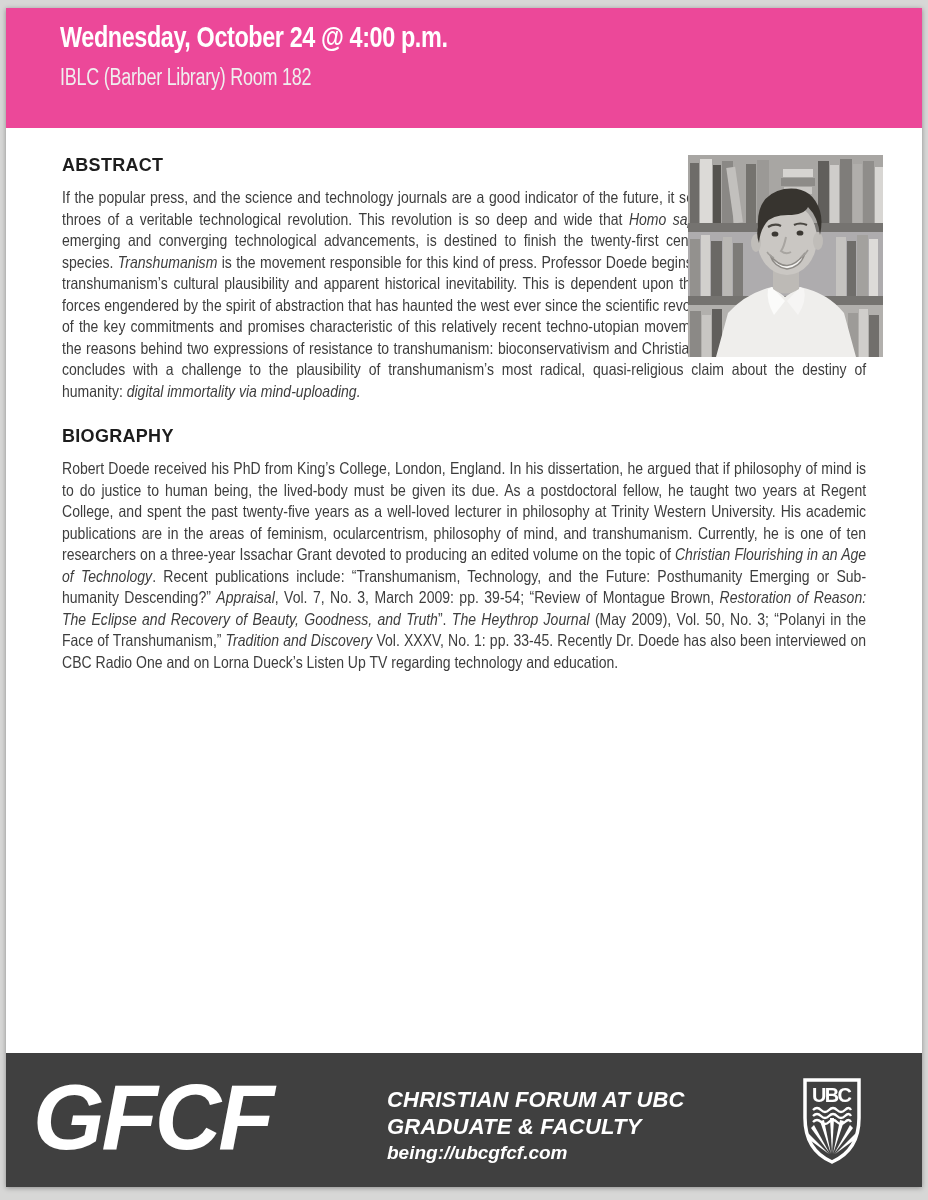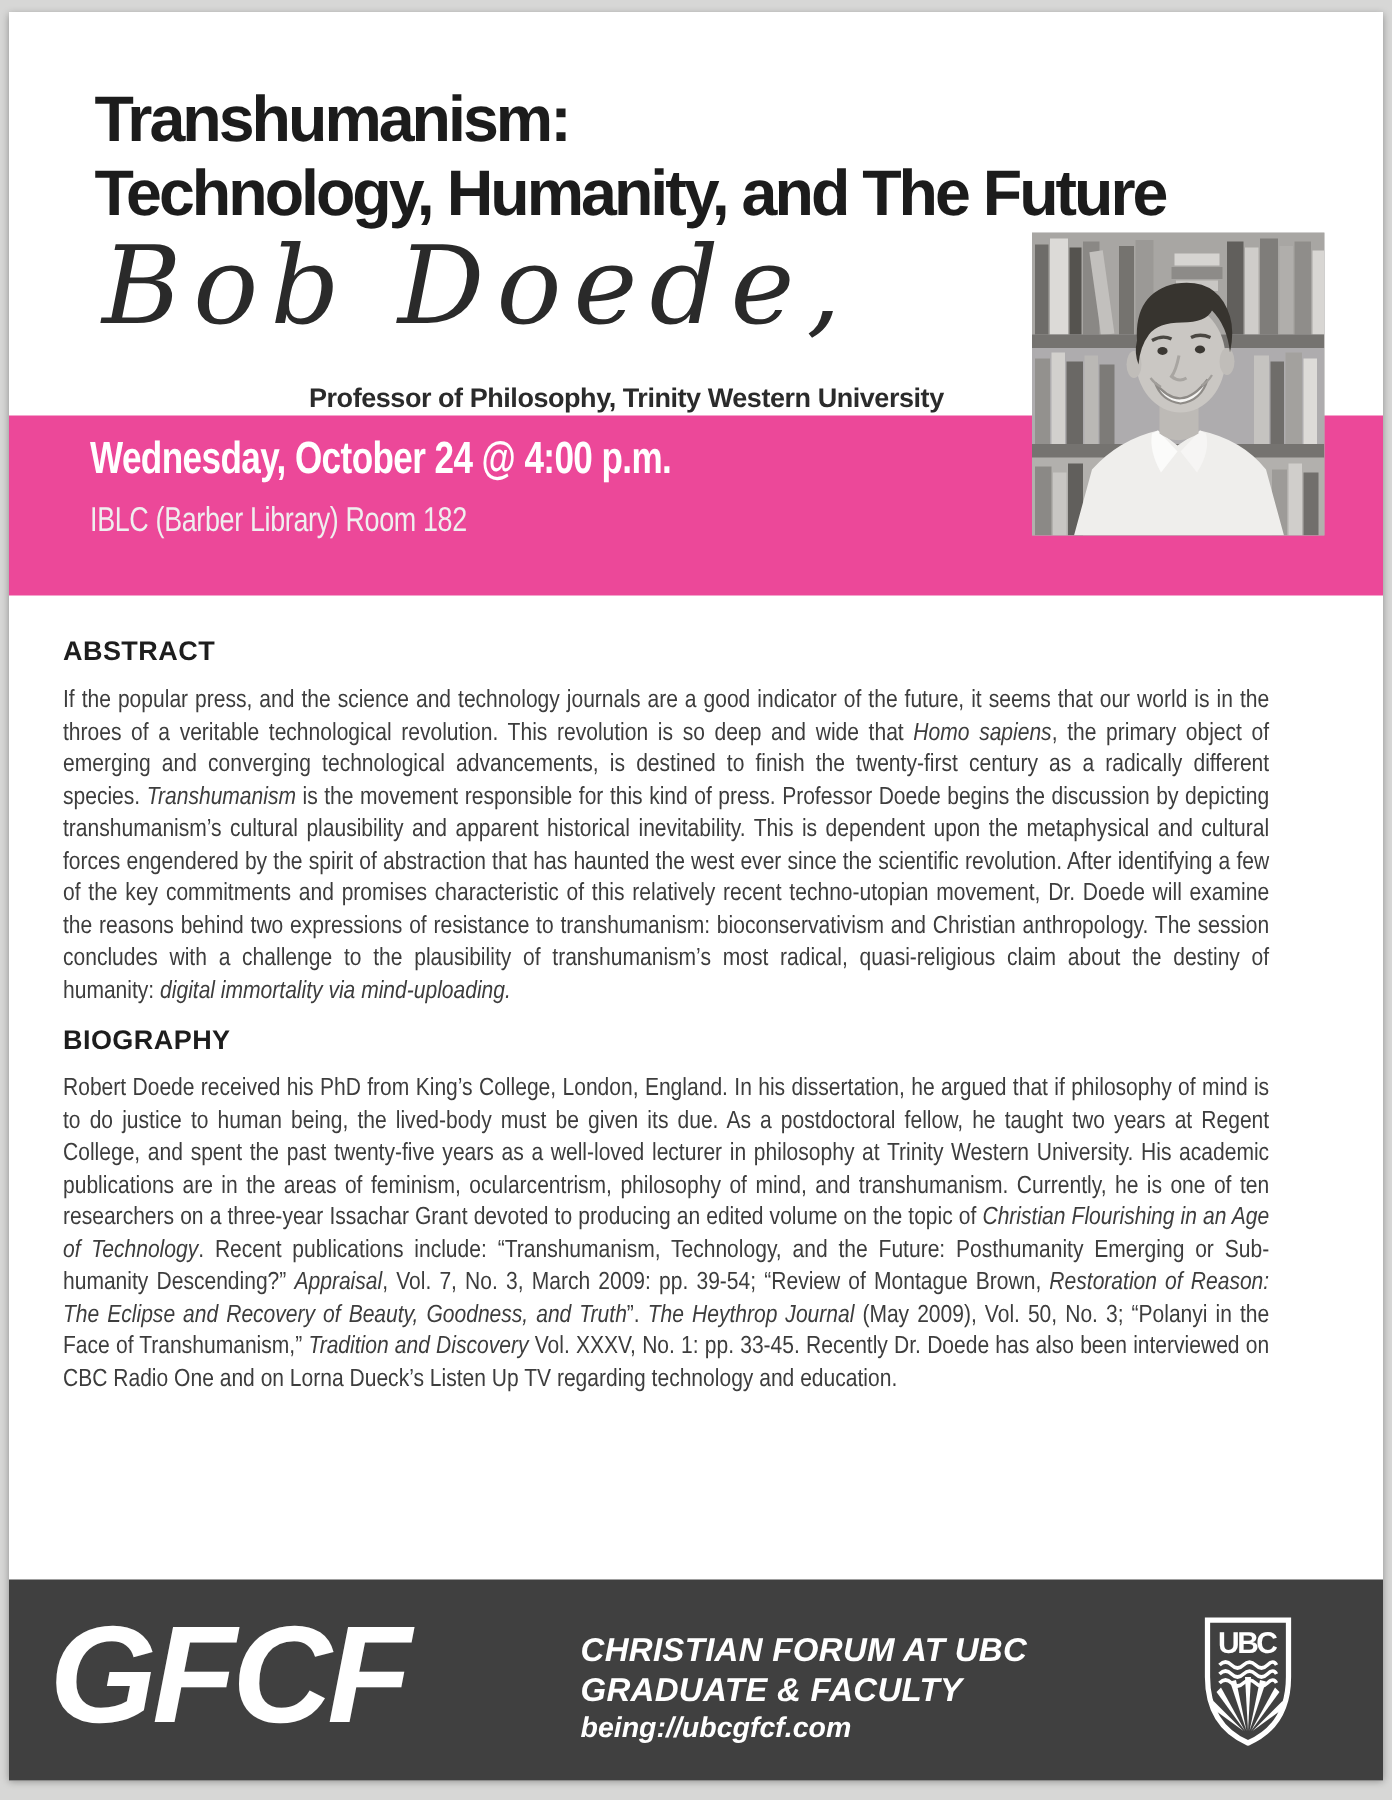--- a/index.html
+++ b/index.html
@@ -54,27 +54,27 @@
     white-space:nowrap;letter-spacing:-0.3px;
   }
 
   
   .photo{
     position:absolute;left:682px;top:147px;width:195px;height:202px;
     z-index:5;overflow:hidden;background:#b6b4b1;
   }
 
   
-  .content{padding:0 36px;}
+  .content{padding:0 56px;}
   .section-heading{
     margin:0;font-size:18px;line-height:18px;font-weight:bold;
     letter-spacing:0.3px;color:#1d1d1d;
   }
   .sec-abstract{margin-top:28px;}
-  .sec-bio{margin-top:13px;}
+  .sec-bio{margin-top:25px;}
   .para-wrap{margin-top:13px;width:804px;overflow:visible;}
   .para{
     width:946px;
     transform:scaleX(0.85);transform-origin:0 0;
     font-size:16.5px;line-height:21.5px;color:#3d3d3d;
     text-align:justify;margin:0;
   }
   .para i{font-style:italic;}
 
   
@@ -93,28 +93,20 @@
   }
   .org-line{font-size:22px;line-height:27px;letter-spacing:0.2px;white-space:nowrap;}
   .org-url{font-size:19px;line-height:26px;white-space:nowrap;}
   .ubc-logo{position:absolute;left:795px;top:23px;width:62px;height:90px;}
 </style>
 </head>
 <body>
 
 <div class="page">
 
-  <div class="header">
-    <div class="title">
-      <div>Transhumanism:</div>
-      <div>Technology, Humanity, and The Future</div>
-    </div>
-    <div class="script-name">Bob Doede,</div>
-    <div class="prof-line">Professor of Philosophy, Trinity Western University</div>
-  </div>
 
   <div class="band">
     <span class="band-datetime">Wednesday, October 24 @ 4:00 p.m.</span>
     <span class="band-location">IBLC (Barber Library) Room 182</span>
   </div>
 
   <div class="photo">
     <svg viewBox="0 0 195 202" width="195" height="202">
       <rect width="195" height="202" fill="#b6b4b1"></rect>
       <rect x="0" y="0" width="195" height="68" fill="#a8a6a3"></rect>

